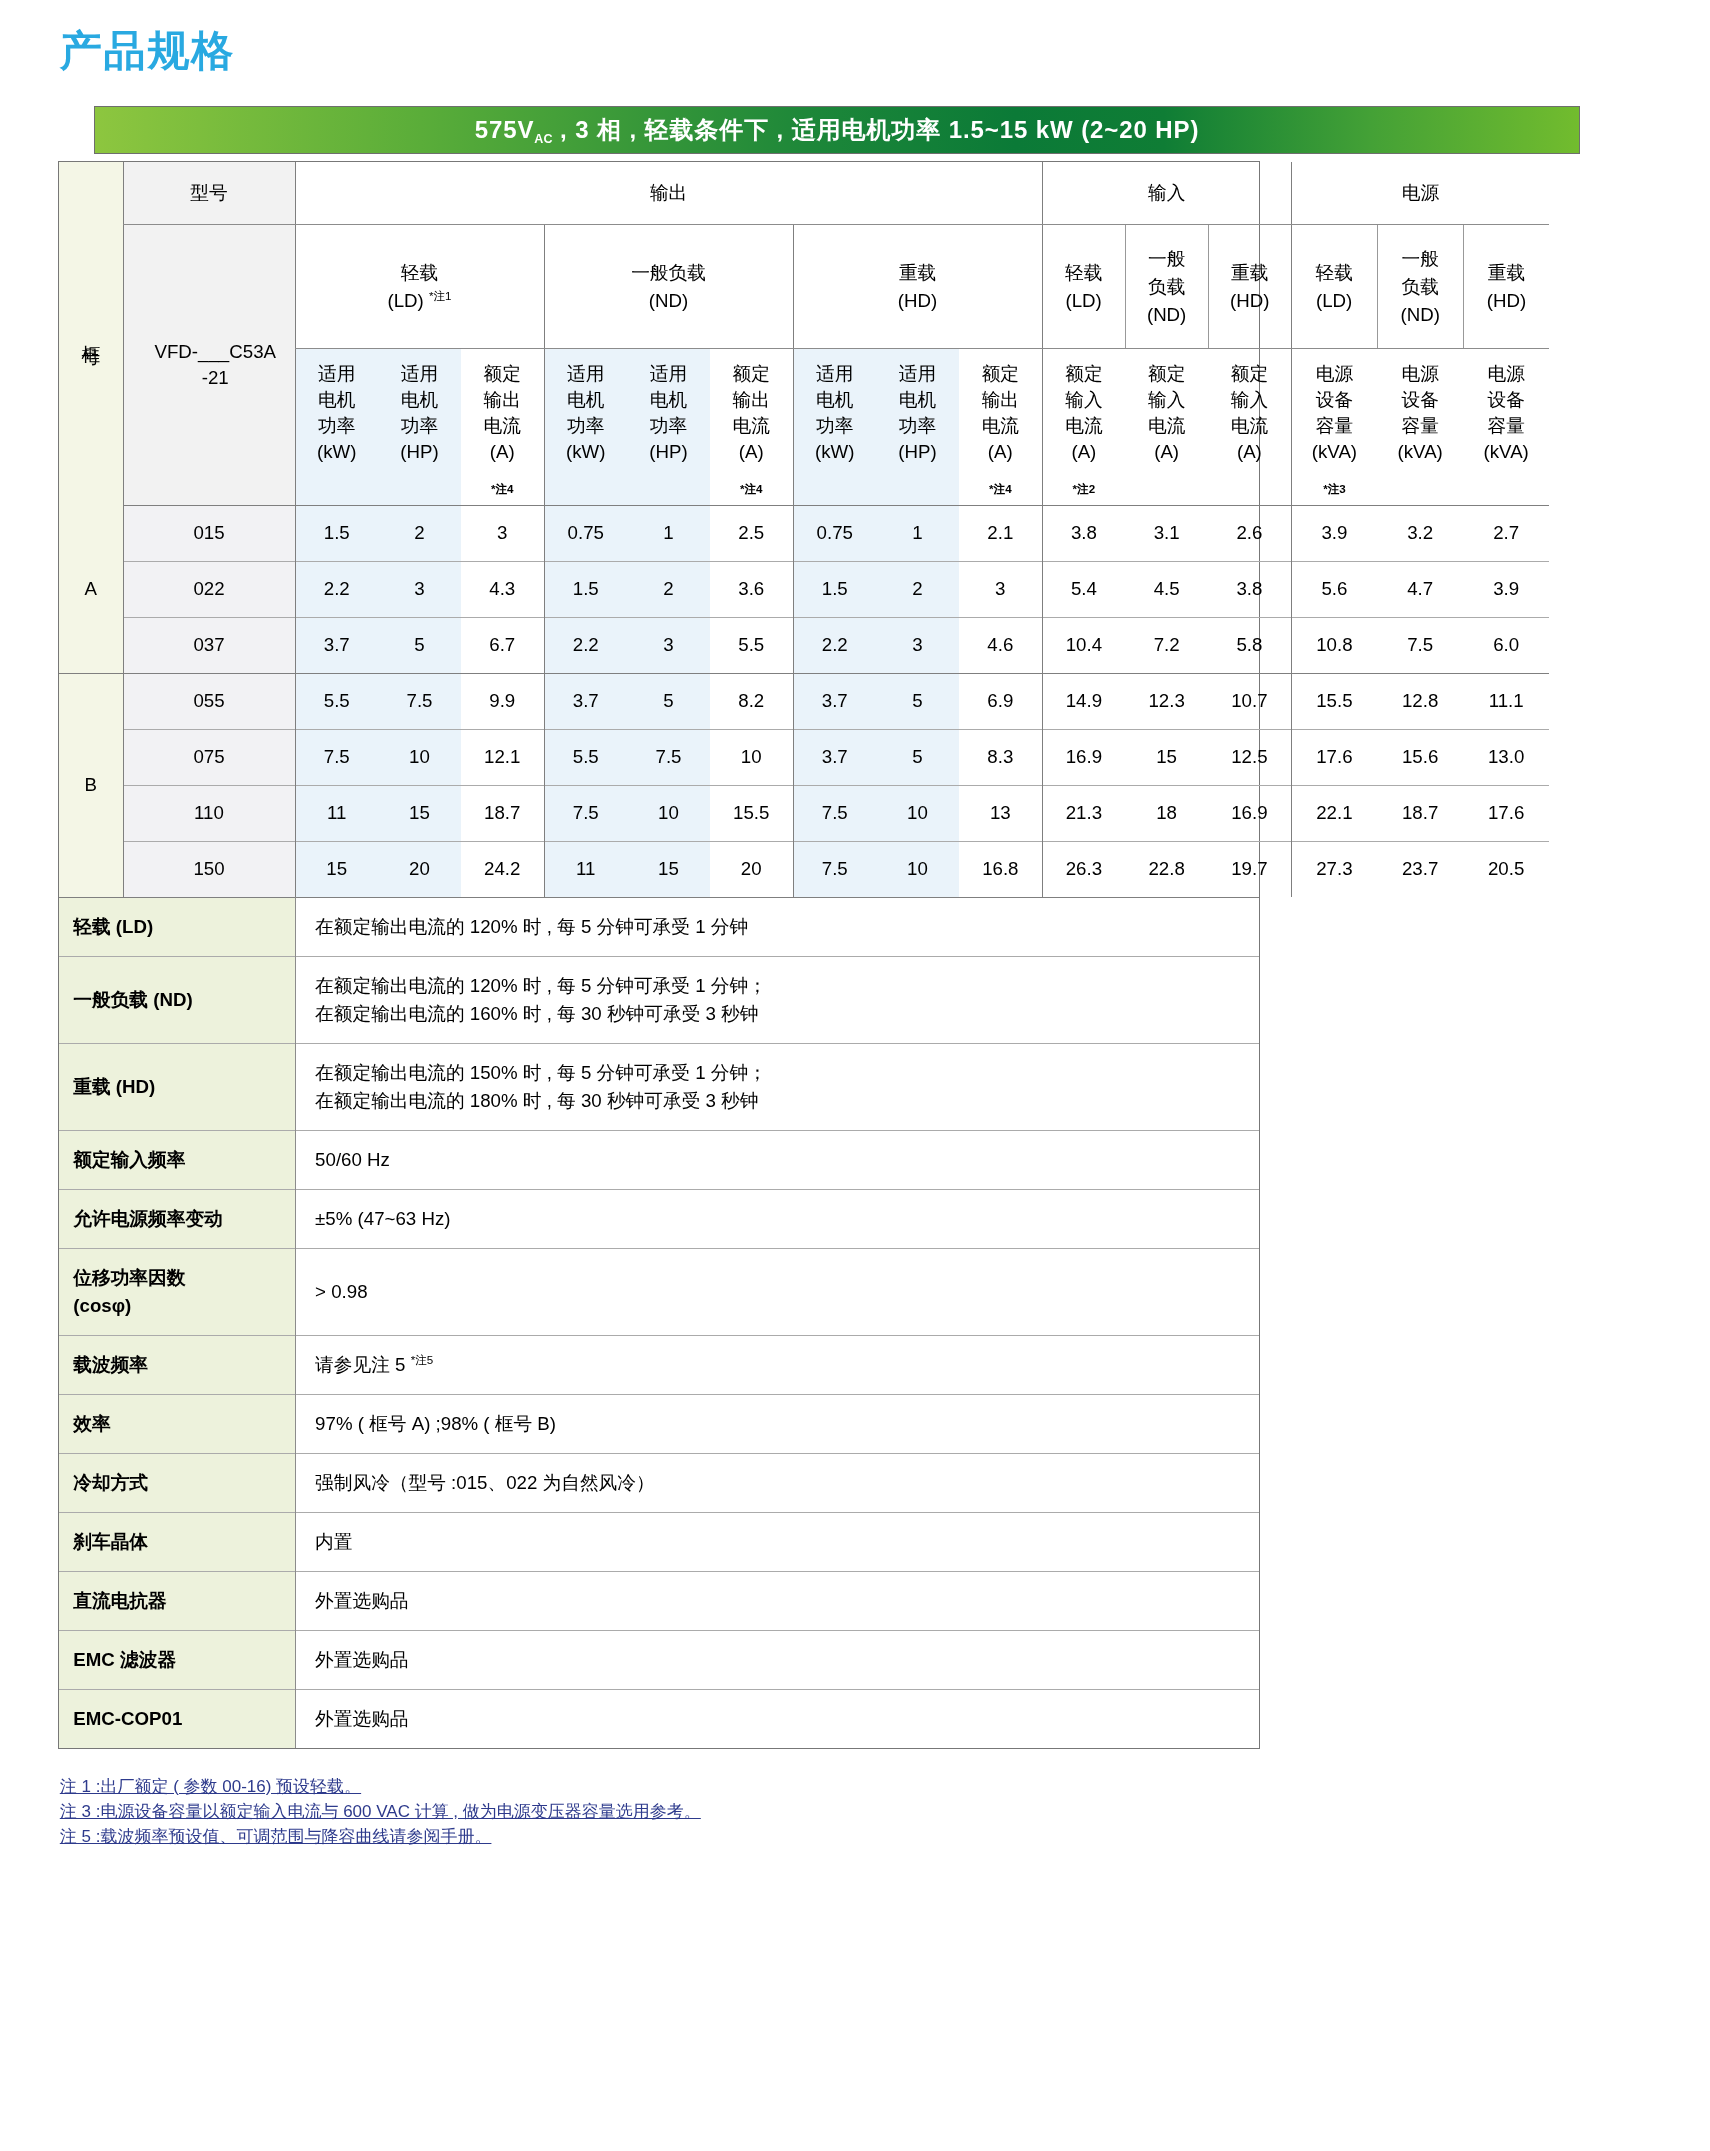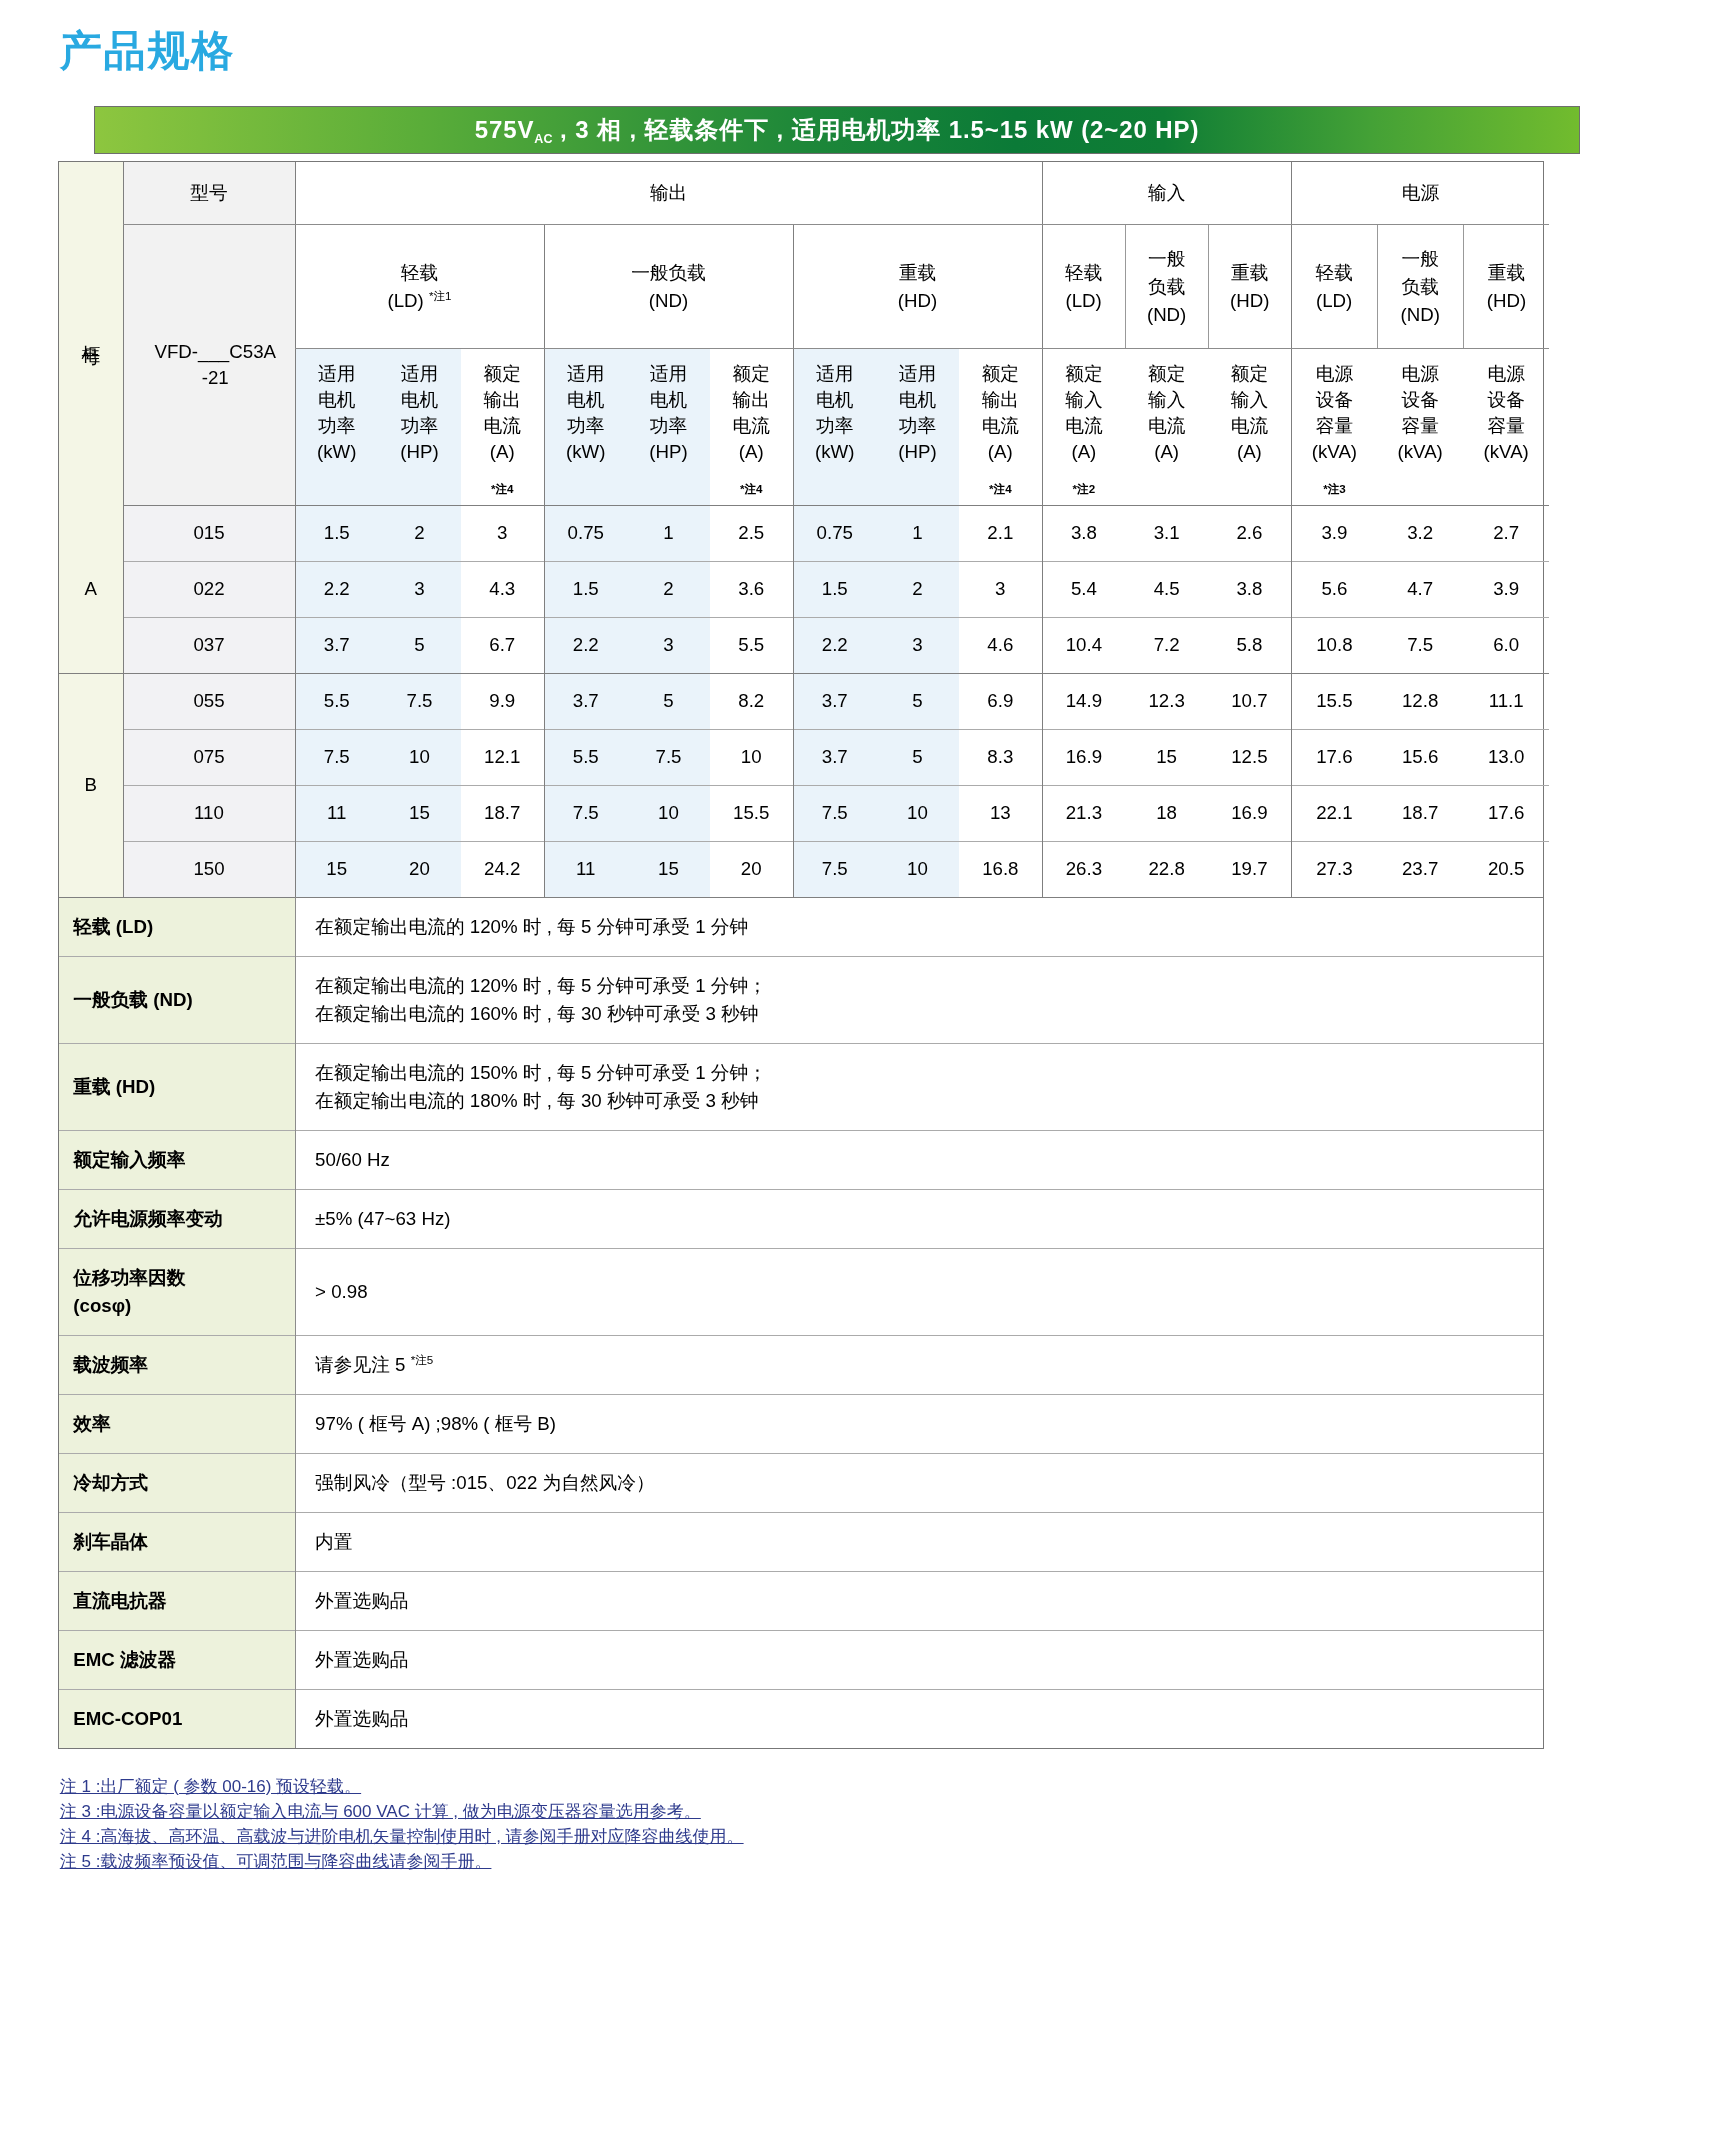--- a/index.html
+++ b/index.html
@@ -13,21 +13,21 @@
     font-size:42px;font-weight:700;color:var(--accent_blue,#29a9e1);
     margin:0 0 27px 1.8px;letter-spacing:1.8px;
   }
   .banner{
     width:1486px;height:48px;box-sizing:border-box;border:1.8px solid #6e6e6e;
     background:linear-gradient(90deg,#8dc63f 0%,#5aad39 22%,#1d8739 48%,#0b7a37 62%,#0f7d35 72%,#44a136 86%,#72bc2e 100%);
     display:flex;align-items:center;justify-content:center;
     color:#fff;font-size:24px;font-weight:700;letter-spacing:0.9px;margin-left:36px;
   }
   .banner sub{font-size:12.5px;font-weight:700;vertical-align:baseline;position:relative;top:4.5px;letter-spacing:0;}
-  .tablebox{width:1486px;box-sizing:border-box;border:1.8px solid #777;margin-top:7.1px;}
+  .tablebox{width:1202px;box-sizing:border-box;border:1.8px solid #777;margin-top:7.1px;}
   table{border-collapse:collapse;table-layout:fixed;width:100%;}
   .maintbl th,.maintbl td{font-weight:400;text-align:center;vertical-align:middle;font-size:18.7px;padding:0;}
   .r1{height:62px;}
   .corner{background:var(--frame_col_bg,#f4f6e6);}
   .vert{writing-mode:vertical-lr;text-orientation:upright;margin:0 auto;letter-spacing:3.6px;font-size:18.7px;}
   .graycell{background:var(--header_gray_bg,#f2f2f2);}
   .modelcode{font-weight:700;text-align:left;padding-left:12.5px !important;line-height:26px;}
   .bl2{border-left:1.8px solid #7f7f7f;}
   .bl1{border-left:0.9px solid #999;}
   .bb1{border-bottom:0.9px solid #8c8c8c;}
@@ -318,18 +318,17 @@
             <td class="specvalue">外置选购品</td>
           </tr>
         </tbody>
     </table>
 
   </div>
 
   <div class="footnotes" id="footnotes">
       <div>注 1 :出厂额定 ( 参数 00-16) 预设轻载。</div>
       <div>注 3 :电源设备容量以额定输入电流与 600 VAC 计算 , 做为电源变压器容量选用参考。</div>
-      <div>注 4 :高海拔、高环温、高载波与进阶电机矢量控制使用时 , 请参阅手册对应降容曲线使用。</div>
       <div>注 5 :载波频率预设值、可调范围与降容曲线请参阅手册。</div>
     </div>
 
 </div>
 
 
 </body></html>

